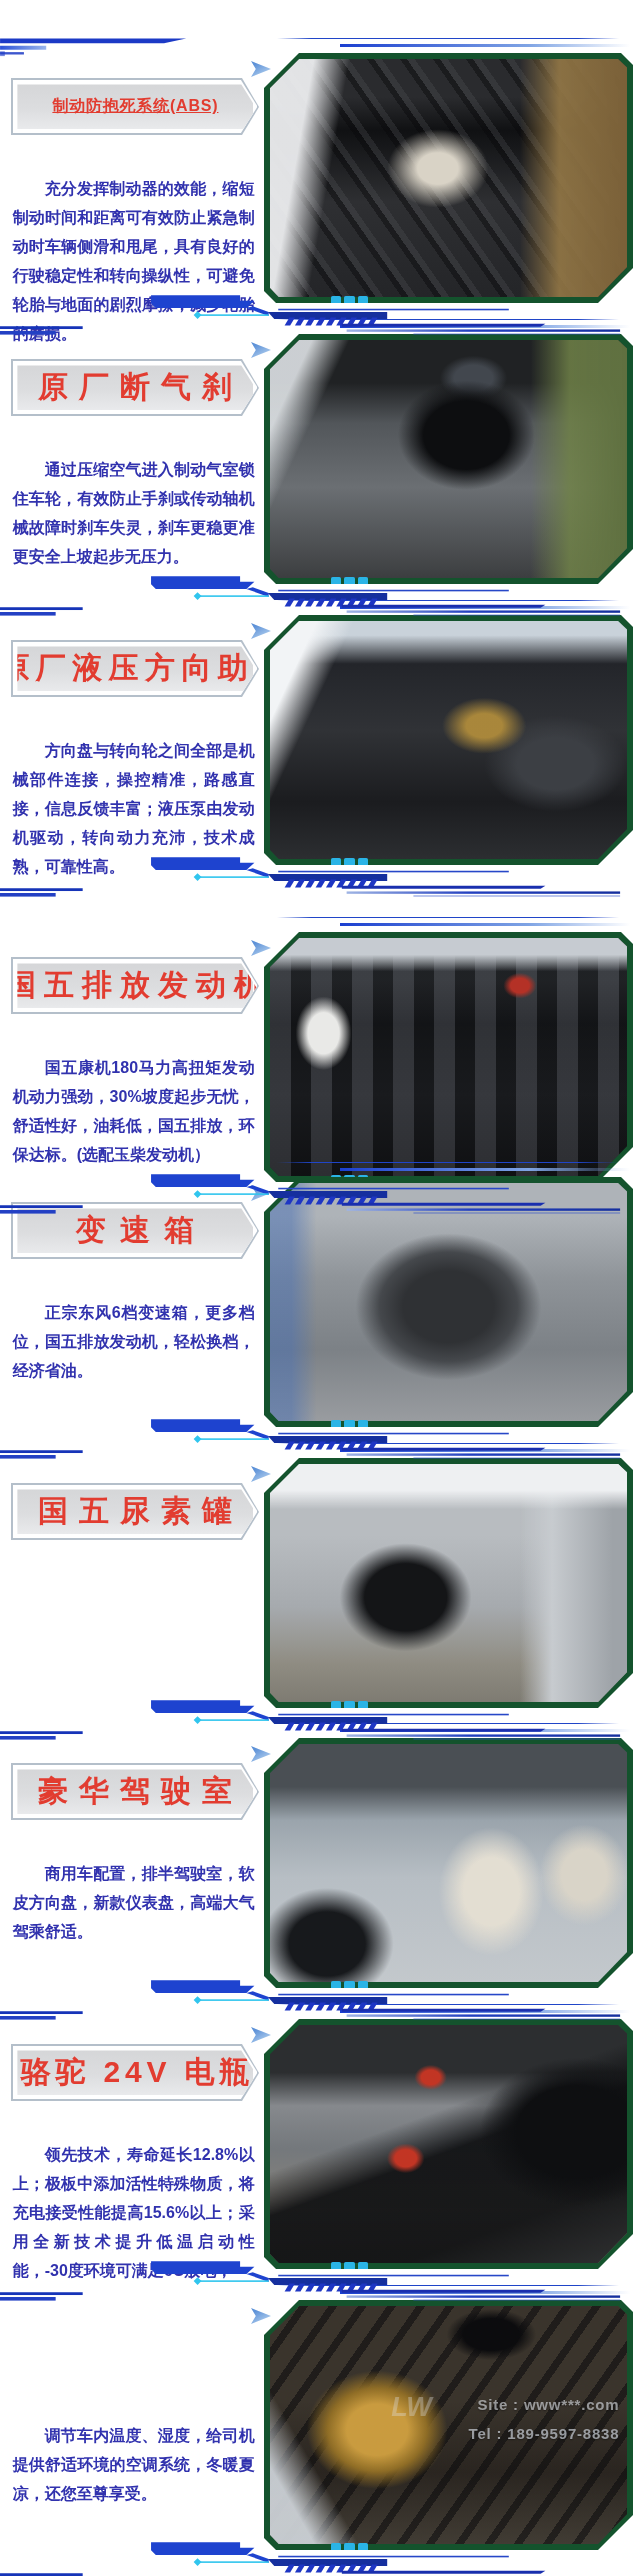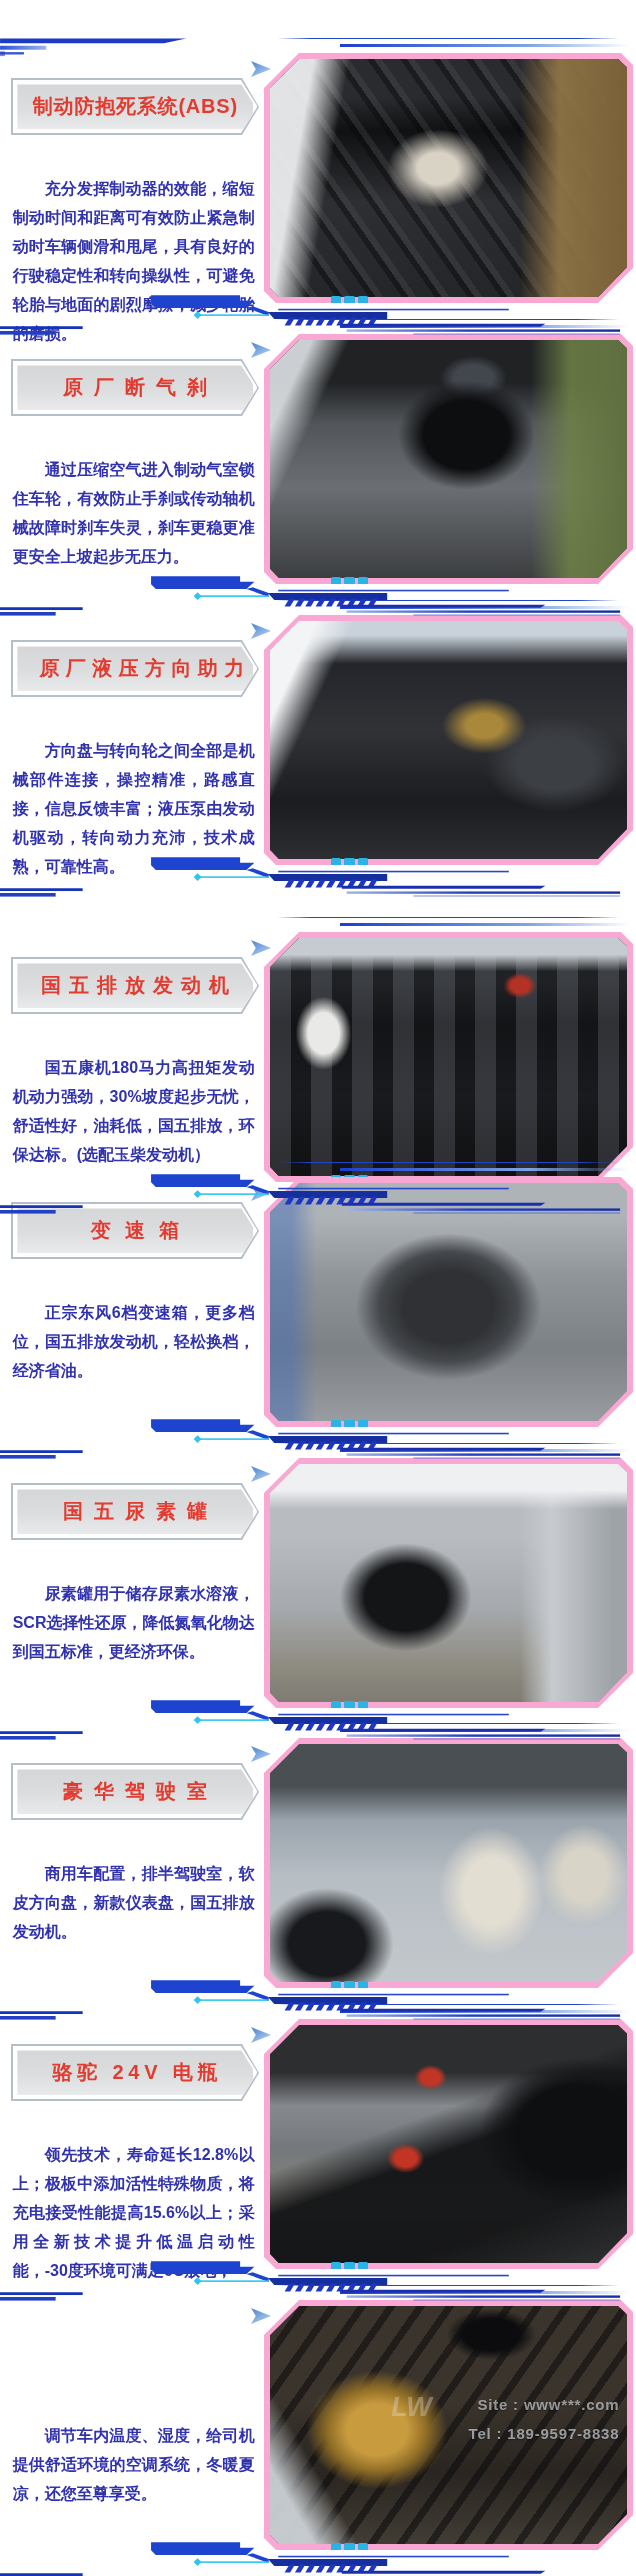--- a/index.html
+++ b/index.html
@@ -24,39 +24,39 @@
   .badge{position:absolute;left:11px;top:41px;width:248px;height:57px;
     background:#b4bfca;
     clip-path:polygon(0 0,231px 0,248px 29px,231px 57px,0 57px);
     filter:drop-shadow(0 1.6px 1.6px rgba(140,160,185,.45));}
   .badge-white{position:absolute;inset:1.6px;background:#ffffff;
     clip-path:polygon(0 0,228px 0,245px 27px,228px 54px,0 54px);}
   .badge-gray{position:absolute;inset:4.8px;
     background:linear-gradient(180deg,#d5d6d8 0%,#dcdddf 55%,#e9eaec 100%);
     clip-path:polygon(0 0,224px 0,239px 24px,224px 48px,0 48px);
     display:flex;align-items:center;justify-content:center;}
-  .badge-title{margin:0;font-size:20px;font-weight:bold;color:#e23c30;
+  .badge-title{margin:0;font-size:30px;font-weight:bold;color:#e23c30;
     white-space:nowrap;text-align:center;}
-  .ls-1{letter-spacing:0.8px;font-size:20px;padding-left:0.8px;}
+  .ls-1{letter-spacing:0.8px;font-size:16px;padding-left:0.8px;text-decoration:underline;}
   .ls-6{letter-spacing:4.8px;padding-left:4.8px;}
   .ls-8{letter-spacing:6.4px;padding-left:20px;}
   .ls-10{letter-spacing:8px;padding-left:8px;}
   .ls-14{letter-spacing:11px;padding-left:11px;}
   .ls-18{letter-spacing:14.3px;padding-left:14.3px;}
   
   .desc{position:absolute;left:12.7px;top:137px;width:242px;margin:0;
     font-size:16px;font-weight:bold;color:#3132ae;line-height:29px;
     text-indent:2em;text-align:justify;}
   
   .arrow{position:absolute;left:251px;top:24px;width:20px;height:16px;
     background:linear-gradient(150deg,#5e92d8 20%,#a9c9ec 80%);
     clip-path:polygon(0 0,100% 50%,0 100%,24% 50%);}
   
   .photo-frame{position:absolute;left:264px;top:16px;width:369px;height:250px;margin:0;
-    background:#f9a8d4;
+    background:#14532d;
     clip-path:polygon(35px 0,357px 0,369px 12px,369px 215px,334px 250px,12px 250px,0 238px,0 35px);
     filter:drop-shadow(0 0 1.6px #c3d3e3) drop-shadow(0 2.4px 4px rgba(120,150,190,.35));}
   .photo{position:absolute;inset:5.6px;
     clip-path:polygon(30px 0,348px 0,358px 9.5px,358px 208px,328px 239px,9.5px 239px,0 229px,0 30px);}
   .sq-group{position:absolute;left:67px;bottom:-5.6px;display:flex;gap:3.2px;z-index:5;}
   .sq-group i{display:block;width:10.3px;height:12.7px;background:#2ab4e6;border-radius:1.6px;}
   
   .p1{background:
     radial-gradient(72px 56px at 47% 46%,#d9d3c6 0 28%,rgba(217,211,198,0) 70%),
     linear-gradient(100deg,rgba(236,237,239,.95) 0 11%,rgba(236,237,239,0) 20%),
@@ -371,21 +371,20 @@
 <section class="feature s6">
   <div class="topline a"></div>
   <div class="topline b"></div>
   <div class="badge">
     <div class="badge-white">
         <div class="badge-gray">
       <h2 class="badge-title ls-14">国五尿素罐</h2>
     </div>
       </div>
   </div>
-  <p class="desc">尿素罐用于储存尿素水溶液，SCR选择性还原，降低氮氧化物达到国五标准，更经济环保。</p>
   <span class="arrow"></span>
   <figure class="photo-frame">
     <div class="photo p6"></div>
     <span class="sq-group">
         <i></i>
         <i></i>
         <i></i>
       </span>
   </figure>
   <svg class="divider" width="636" height="51" viewBox="0 0 800 64">
@@ -417,21 +416,21 @@
 <section class="feature s7">
   <div class="topline a"></div>
   <div class="topline b"></div>
   <div class="badge">
     <div class="badge-white">
         <div class="badge-gray">
       <h2 class="badge-title ls-14">豪华驾驶室</h2>
     </div>
       </div>
   </div>
-  <p class="desc">商用车配置，排半驾驶室，软皮方向盘，新款仪表盘，国五排放发动机。</p>
+  <p class="desc">商用车配置，排半驾驶室，软皮方向盘，新款仪表盘，高端大气驾乘舒适。</p>
   <span class="arrow"></span>
   <figure class="photo-frame">
     <div class="photo p7"></div>
     <span class="sq-group">
         <i></i>
         <i></i>
         <i></i>
       </span>
   </figure>
   <svg class="divider" width="636" height="51" viewBox="0 0 800 64">

